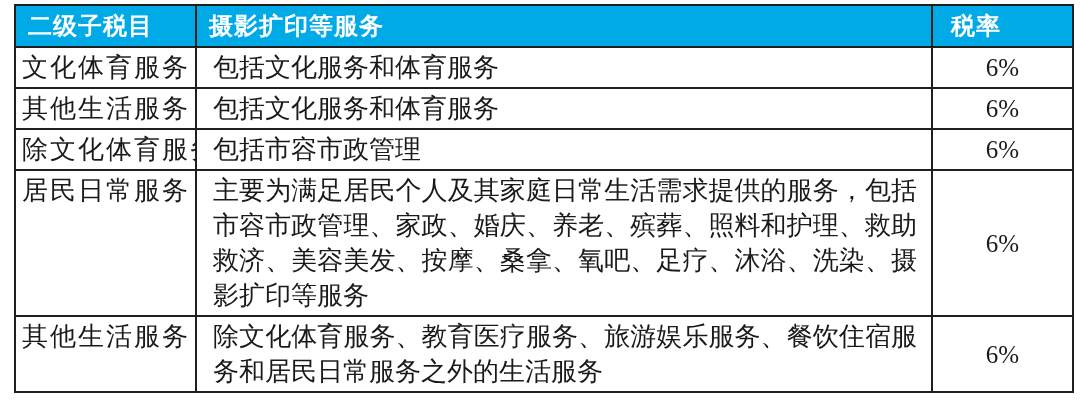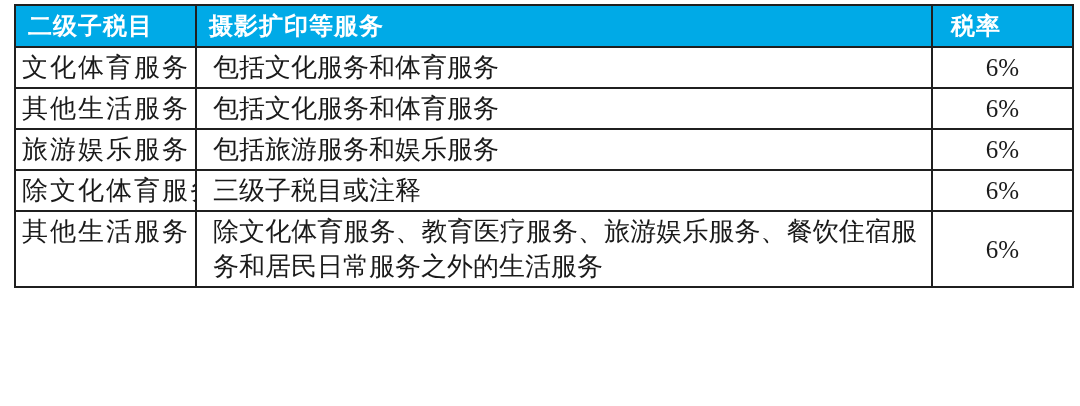--- a/index.html
+++ b/index.html
@@ -90,27 +90,27 @@
           <td class="category">文化体育服务</td>
           <td class="note">包括文化服务和体育服务</td>
           <td class="rate">6%</td>
         </tr>
         <tr>
           <td class="category">其他生活服务</td>
           <td class="note">包括文化服务和体育服务</td>
           <td class="rate">6%</td>
         </tr>
         <tr>
-          <td class="category">旅游娱乐服务</td>
-          <td class="note">包括旅游服务和娱乐服务</td>
+          <td class="category">除文化体育服务</td>
+          <td class="note">包括市容市政管理</td>
           <td class="rate">6%</td>
         </tr>
         <tr>
-          <td class="category">除文化体育服务</td>
-          <td class="note">三级子税目或注释</td>
+          <td class="category">居民日常服务</td>
+          <td class="note">主要为满足居民个人及其家庭日常生活需求提供的服务，包括市容市政管理、家政、婚庆、养老、殡葬、照料和护理、救助救济、美容美发、按摩、桑拿、氧吧、足疗、沐浴、洗染、摄影扩印等服务</td>
           <td class="rate">6%</td>
         </tr>
         <tr>
           <td class="category">其他生活服务</td>
           <td class="note">除文化体育服务、教育医疗服务、旅游娱乐服务、餐饮住宿服务和居民日常服务之外的生活服务</td>
           <td class="rate">6%</td>
         </tr>
       </tbody>
   </table>
 </div>

